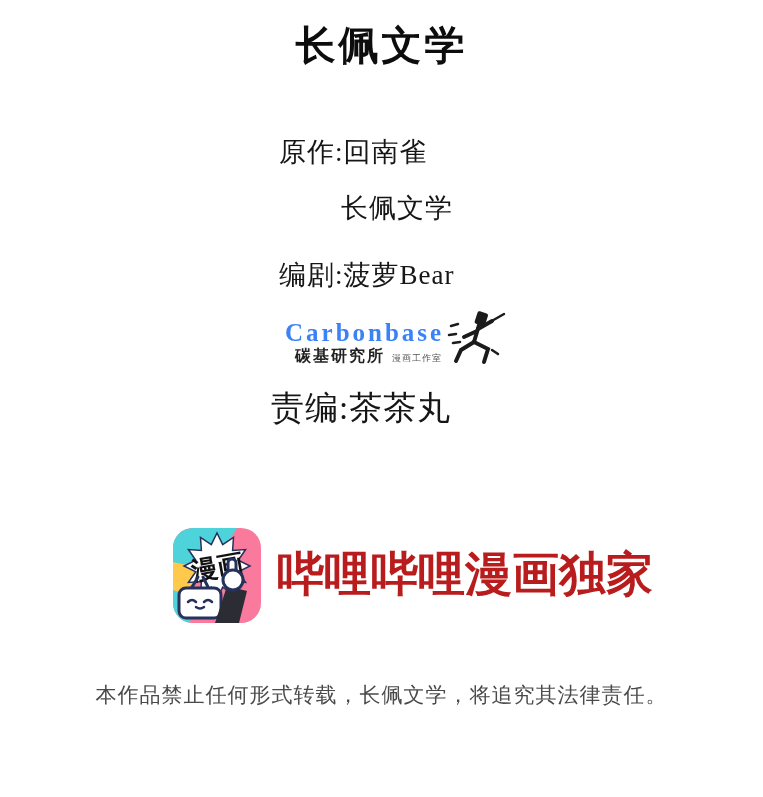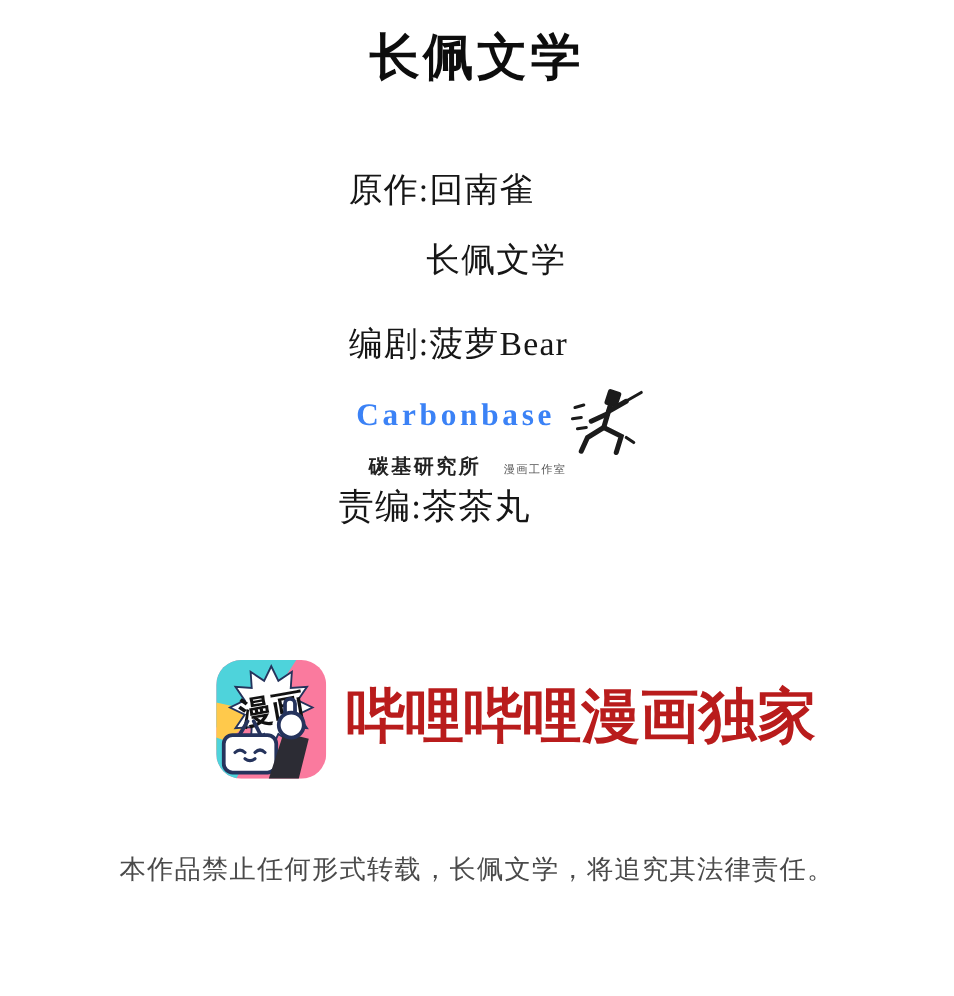--- a/index.html
+++ b/index.html
@@ -27,43 +27,43 @@
     position: absolute;
     font-family: "Liberation Serif", serif;
     font-size: 27px;
     color: #161616;
     white-space: nowrap;
     letter-spacing: 1px;
   }
   #credit-original  { top: 134px; left: 279px; }
   #credit-publisher { top: 190px; left: 341px; }
   #credit-writer    { top: 257px; left: 279px; }
-  #credit-editor    { top: 386px; left: 271px; font-size: 28px; }
+  #credit-editor    { top: 386px; left: 271px; font-size: 33px; }
 
   #credit-production {
     top: 318px; left: 277px;
     display: flex;
     align-items: flex-start;
   }
   .prod-label { font-size: 27px; }
   .brand-block { margin-left: 8px; margin-top: 2px; }
   .brand-name {
     font-family: "Liberation Serif", serif;
     font-weight: 700;
     font-size: 25px;
     letter-spacing: 3px;
     line-height: 1;
     color: #3b82f6;
   }
   .brand-sub-row {
     display: flex;
     align-items: flex-end;
-    gap: 18px;
+    gap: 7px;
     margin-left: 10px;
-    margin-top: 18px;
+    margin-top: 1px;
   }
   .brand-sub {
     font-weight: 700;
     font-size: 16px;
     letter-spacing: 2px;
     color: #222;
   }
   .brand-sub-small {
     font-size: 9px;
     color: #555;

